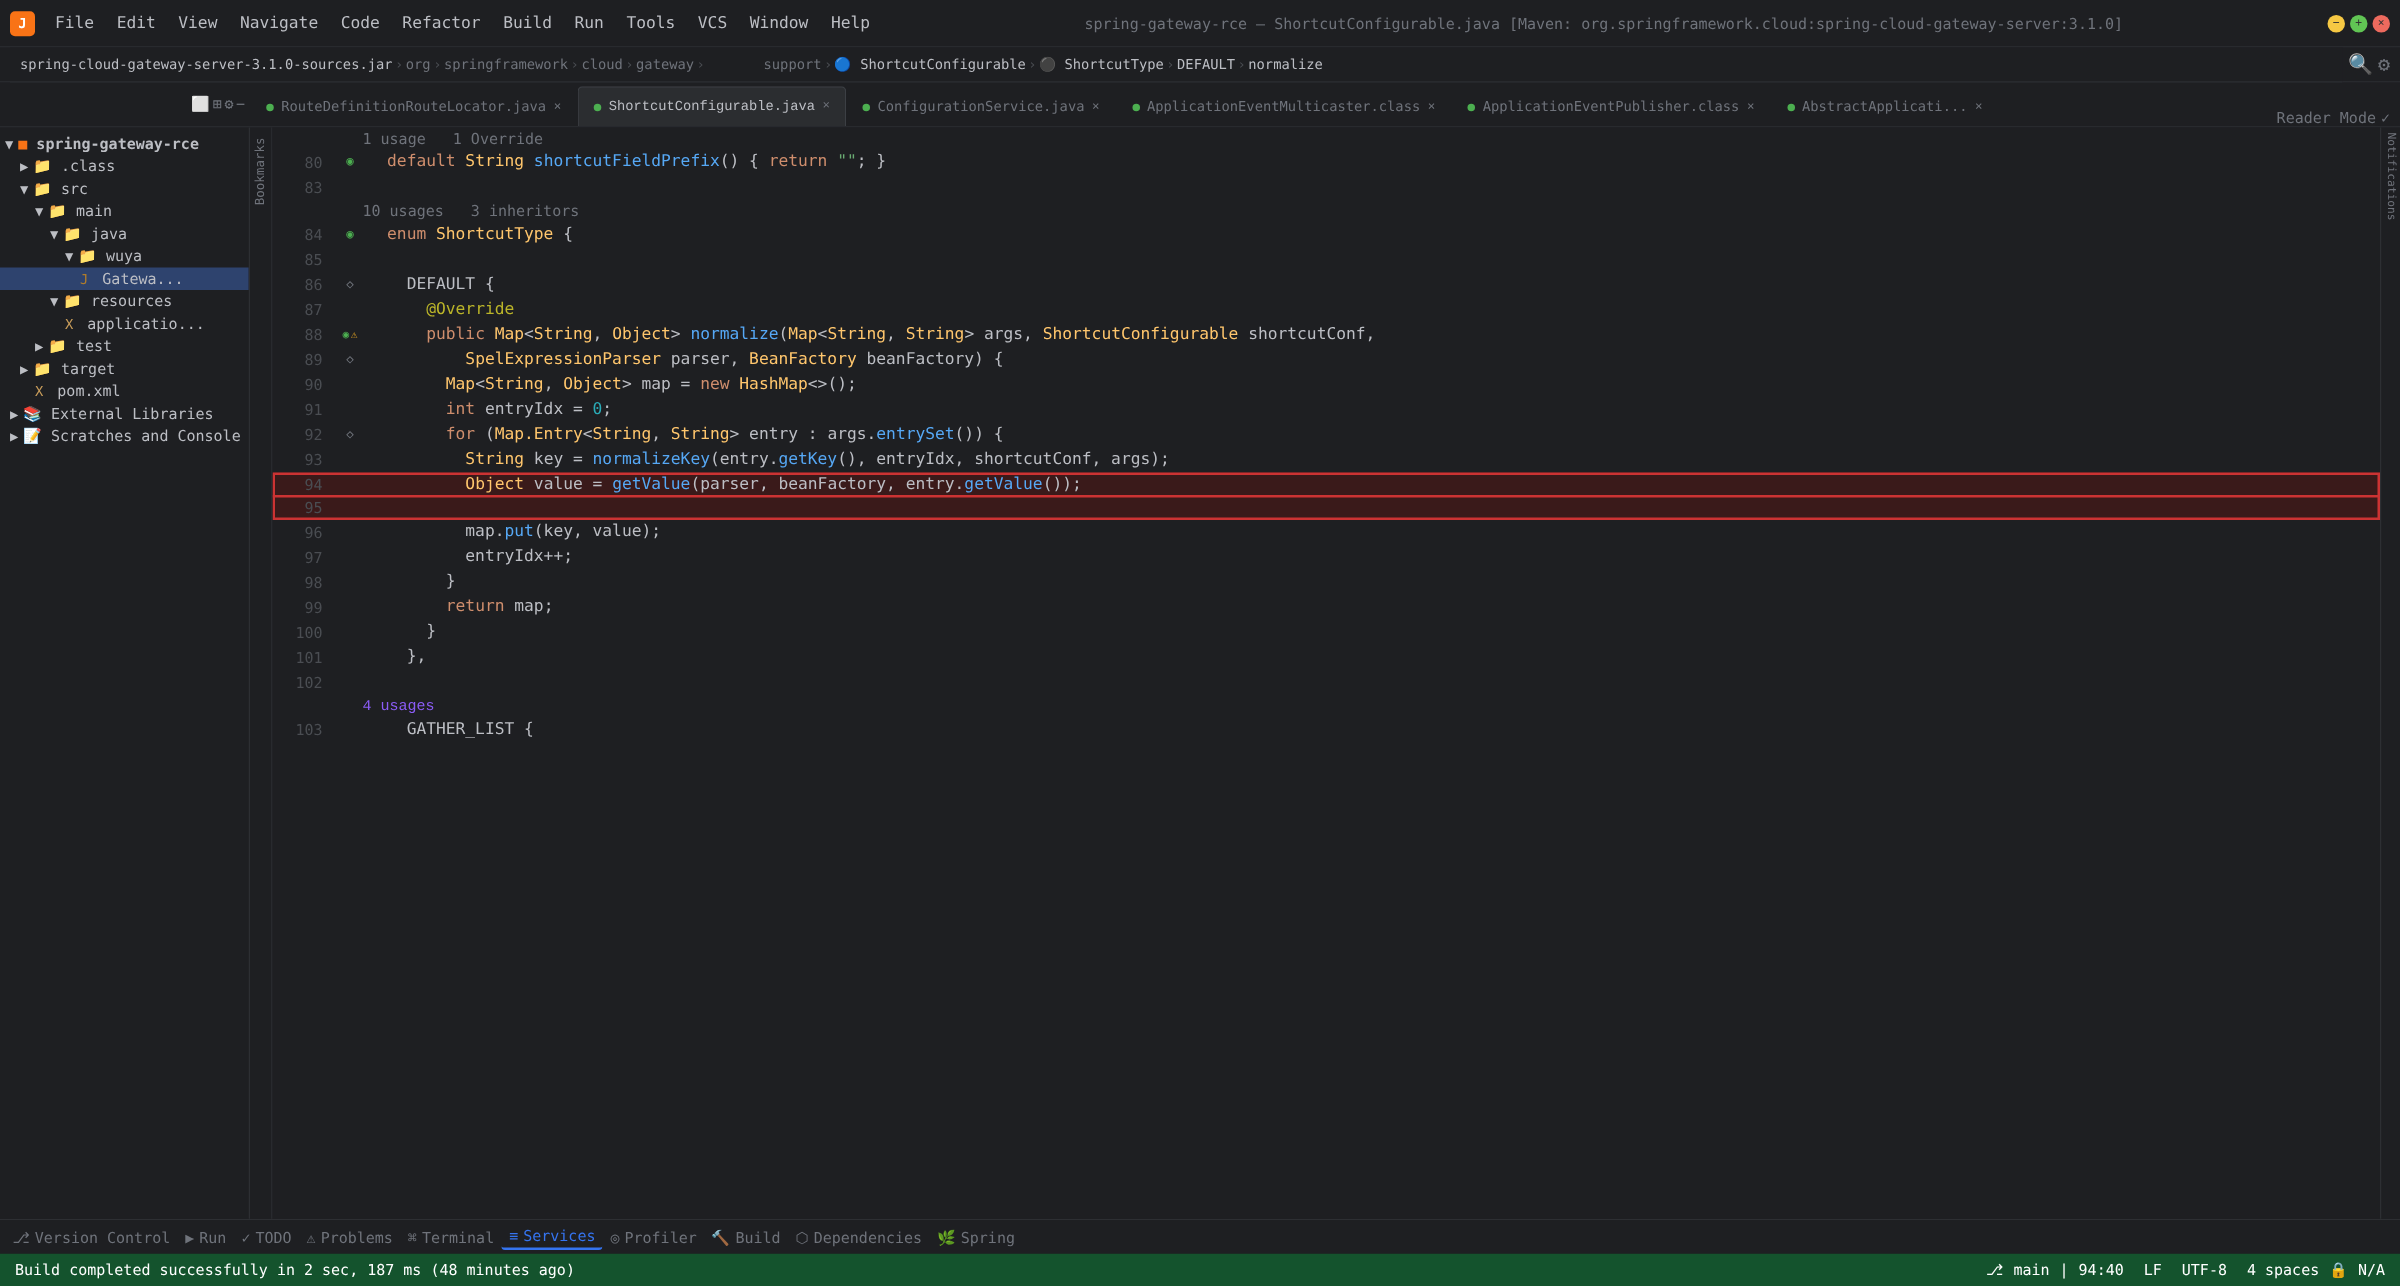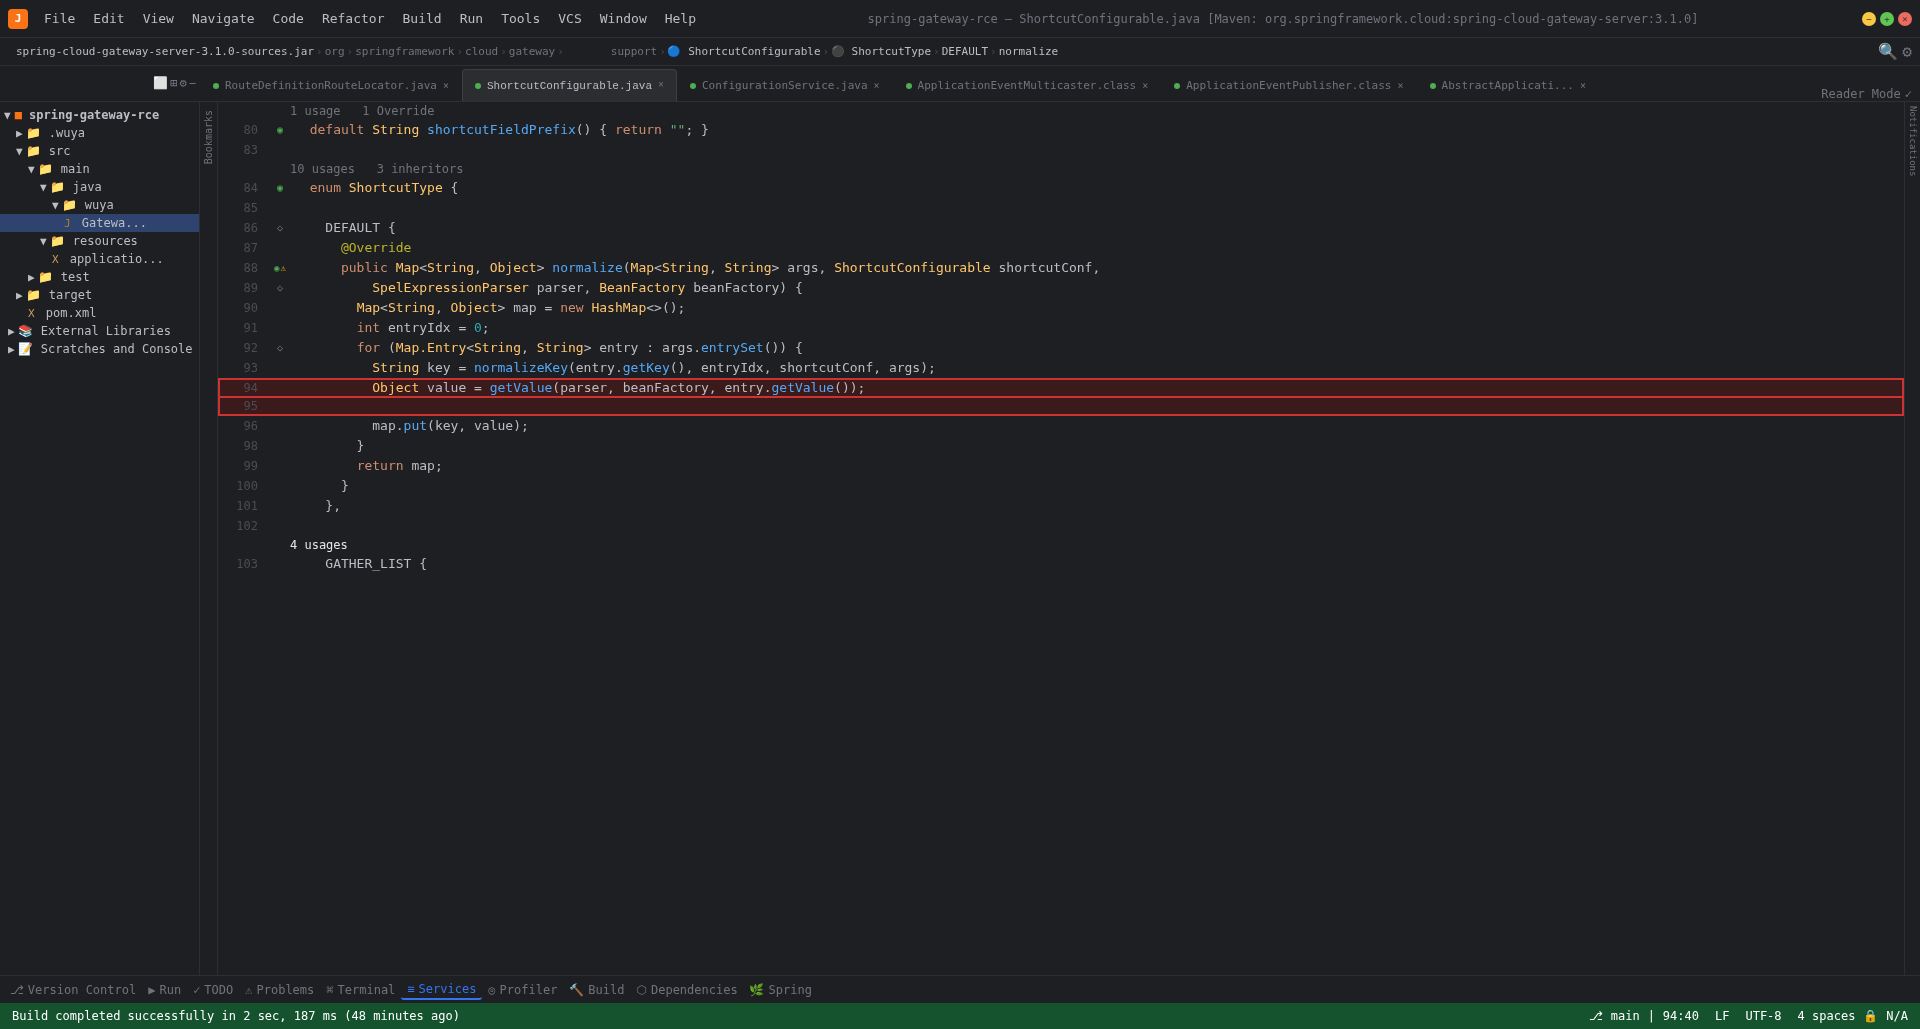--- a/index.html
+++ b/index.html
@@ -331,21 +331,21 @@
 
   <div id="sidebar">
     <div class="tree-item" style="padding-left:4px;font-weight:bold;color:#bcbec4;">
       <span class="tree-icon">▼</span>
       <span style="color:#f97316;">■</span>&nbsp;
       <span>spring-gateway-rce</span>
     </div>
     <div class="tree-item indent-1">
       <span class="tree-icon">▶</span>
       <span class="folder-icon">📁</span>&nbsp;
-      <span>.wuya</span>
+      <span>.class</span>
     </div>
     <div class="tree-item indent-1">
       <span class="tree-icon">▼</span>
       <span class="folder-icon">📁</span>&nbsp;
       <span>src</span>
     </div>
     <div class="tree-item indent-2">
       <span class="tree-icon">▼</span>
       <span class="folder-icon">📁</span>&nbsp;
       <span>main</span>
@@ -509,20 +509,25 @@
       <span class="line-gutter"></span>
       <span class="line-code">&nbsp;</span>
     </div>
 
     <div class="code-line">
       <span class="line-num">96</span>
       <span class="line-gutter"></span>
       <span class="line-code">          map.<span class="fn">put</span>(key, value);</span>
     </div>
 
+    <div class="code-line">
+      <span class="line-num">97</span>
+      <span class="line-gutter"></span>
+      <span class="line-code">          entryIdx++;</span>
+    </div>
 
     <div class="code-line">
       <span class="line-num">98</span>
       <span class="line-gutter"></span>
       <span class="line-code">        }</span>
     </div>
 
     <div class="code-line">
       <span class="line-num">99</span>
       <span class="line-gutter"></span>
@@ -540,21 +545,21 @@
       <span class="line-gutter"></span>
       <span class="line-code">    },</span>
     </div>
 
     <div class="code-line">
       <span class="line-num">102</span>
       <span class="line-gutter"></span>
       <span class="line-code"></span>
     </div>
 
-    <div style="padding:2px 72px;font-size:12px;color:#e5e5e5;">
+    <div style="padding:2px 72px;font-size:12px;color:#8b5cf6;font-family:Liberation Mono, monospace;">
       <span>4 usages</span>
     </div>
 
     <div class="code-line">
       <span class="line-num">103</span>
       <span class="line-gutter"></span>
       <span class="line-code">    <span class="var">GATHER_LIST</span> {</span>
     </div>
 
   </div>

